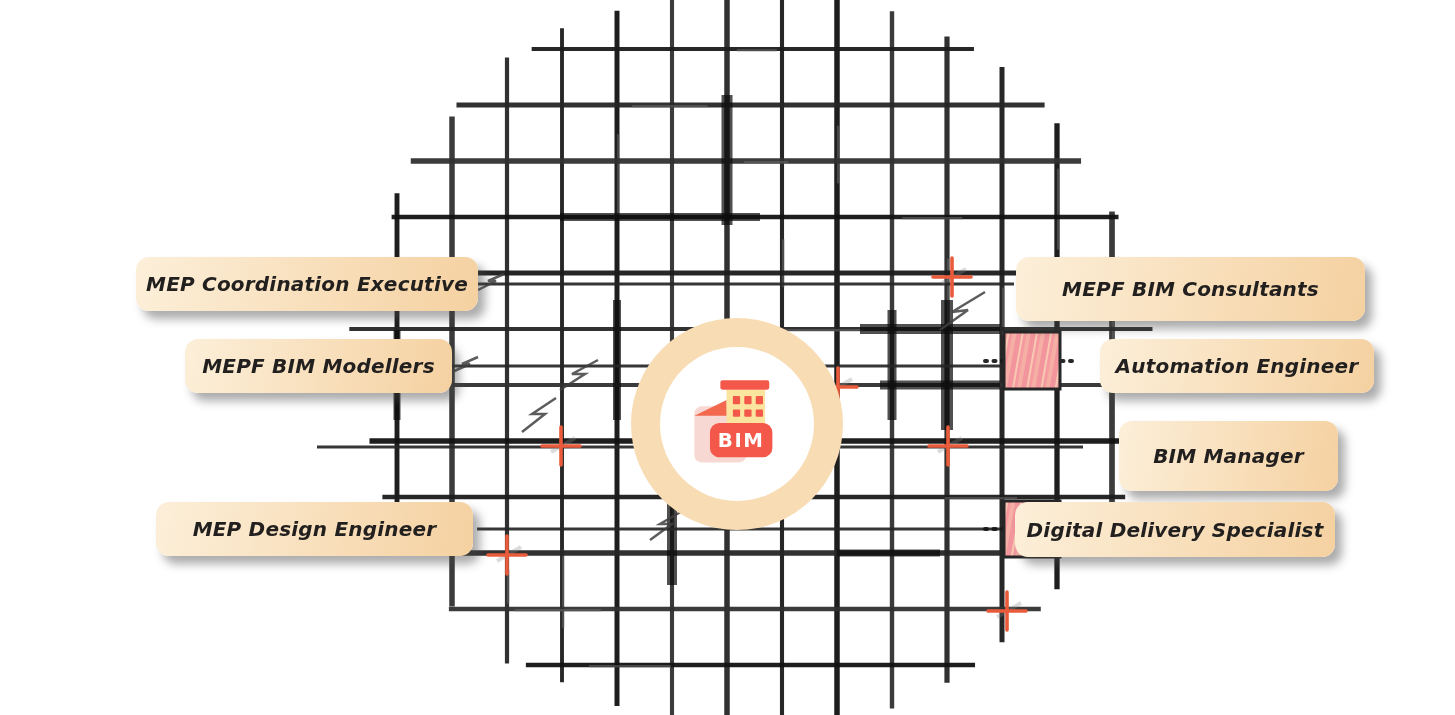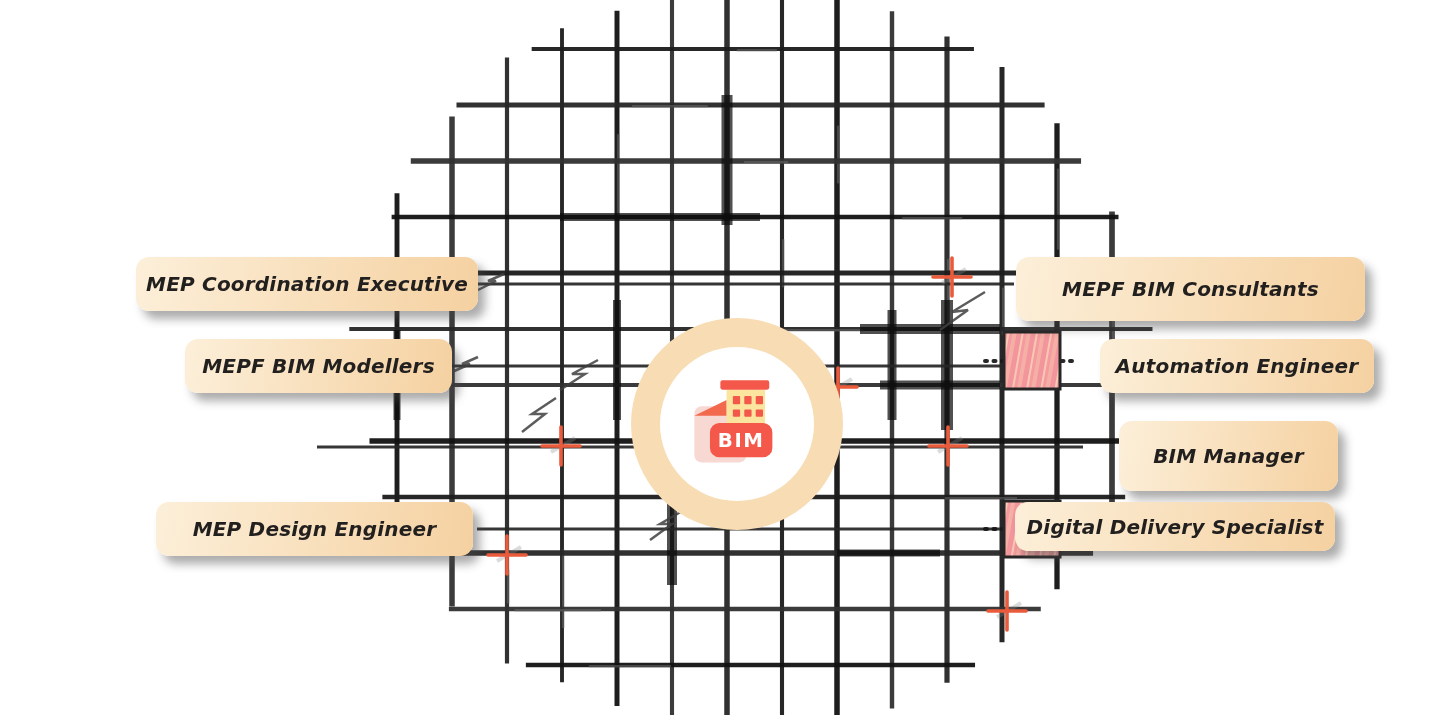--- a/index.html
+++ b/index.html
@@ -155,17 +155,17 @@
   </div>
   <div class="role" style="left: 1016px; top: 257px; width: 349px; height: 64px;">
     <span>MEPF BIM Consultants</span>
   </div>
   <div class="role" style="left: 1076px; top: 339px; width: 274px; height: 54px; margin-left: 24px;">
     <span>Automation Engineer</span>
   </div>
   <div class="role" style="left: 1083px; top: 421px; width: 219px; height: 70px; margin-left: 36px;">
     <span>BIM Manager</span>
   </div>
-  <div class="role" style="left: 1015px; top: 502px; width: 320px; height: 49px;">
+  <div class="role" style="left: 1015px; top: 502px; width: 320px; height: 55px;">
     <span>Digital Delivery Specialist</span>
   </div>
 
 </div>
 
 </body></html>

